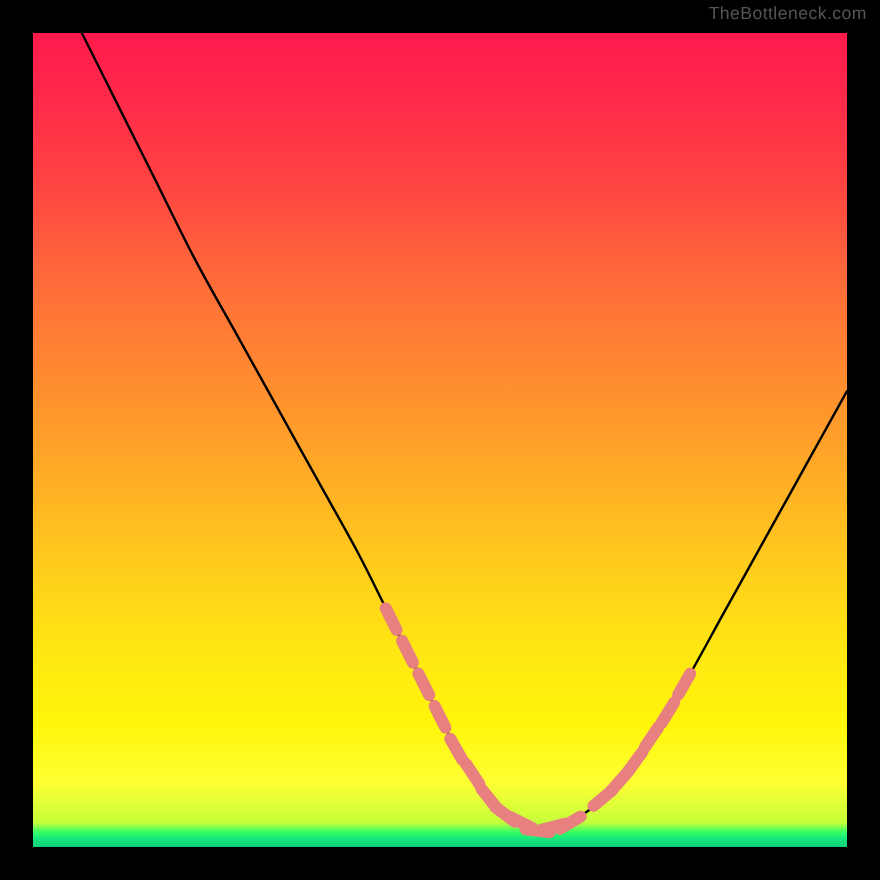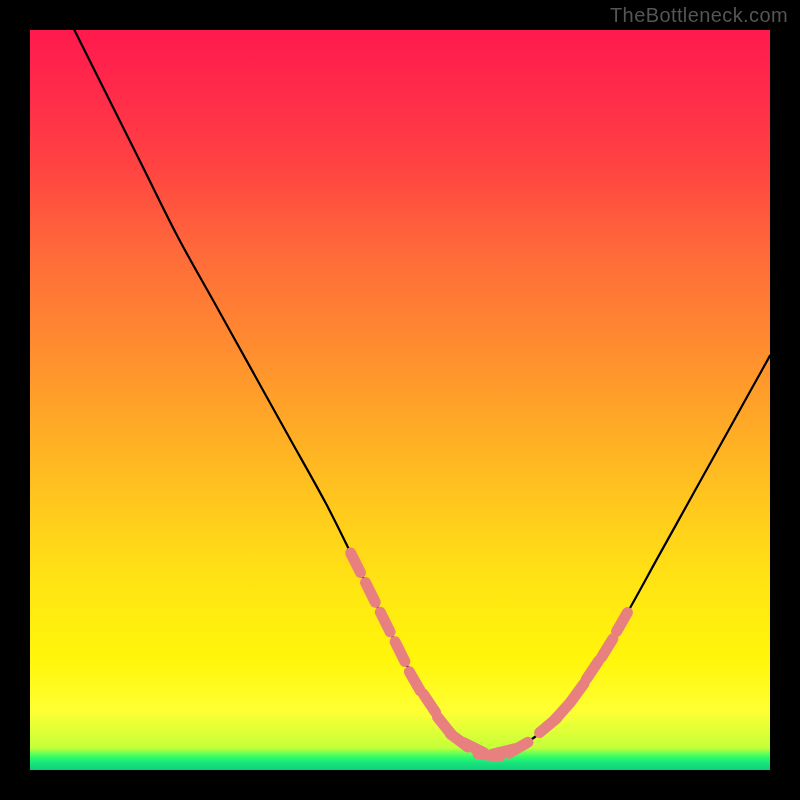--- a/index.html
+++ b/index.html
@@ -42,21 +42,21 @@
       #33ff66 98.2%,
       #18e57d 99.0%,
       #10d07a 100%
     );
   }
   .watermark {
     position: absolute;
     top: 4px;
     right: 12px;
     color: #555;
-    font-size: 20px;
+    font-size: 16px;
     font-weight: 500;
     letter-spacing: 0.4px;
     user-select: none;
   }
   svg.curve {
     position: absolute;
     left: 0;
     top: 0;
     width: 740px;
     height: 740px;

